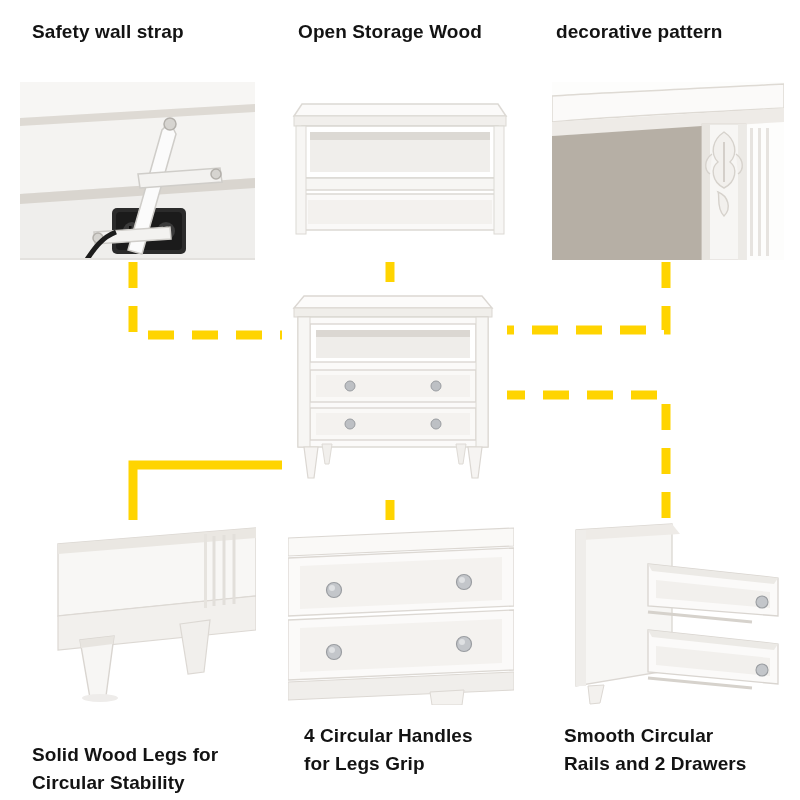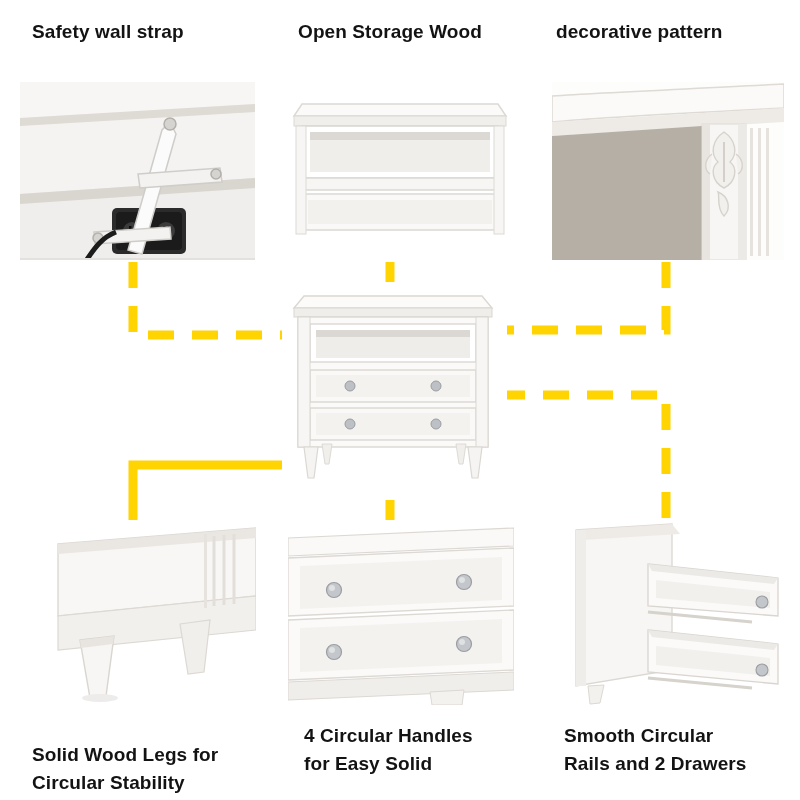--- a/index.html
+++ b/index.html
@@ -275,21 +275,21 @@
     <div>decorative pattern</div>
   </div>
 
   <div class="label l-botleft">
     <div>Solid Wood Legs for</div>
     <div>Circular Stability</div>
   </div>
 
   <div class="label l-botmid">
     <div>4 Circular Handles</div>
-    <div>for Easy Solid</div>
+    <div>for Legs Grip</div>
   </div>
 
   <div class="label l-botright">
     <div>Smooth Circular</div>
     <div>Rails and 2 Drawers</div>
   </div>
 
 </div>
 
 </body></html>

